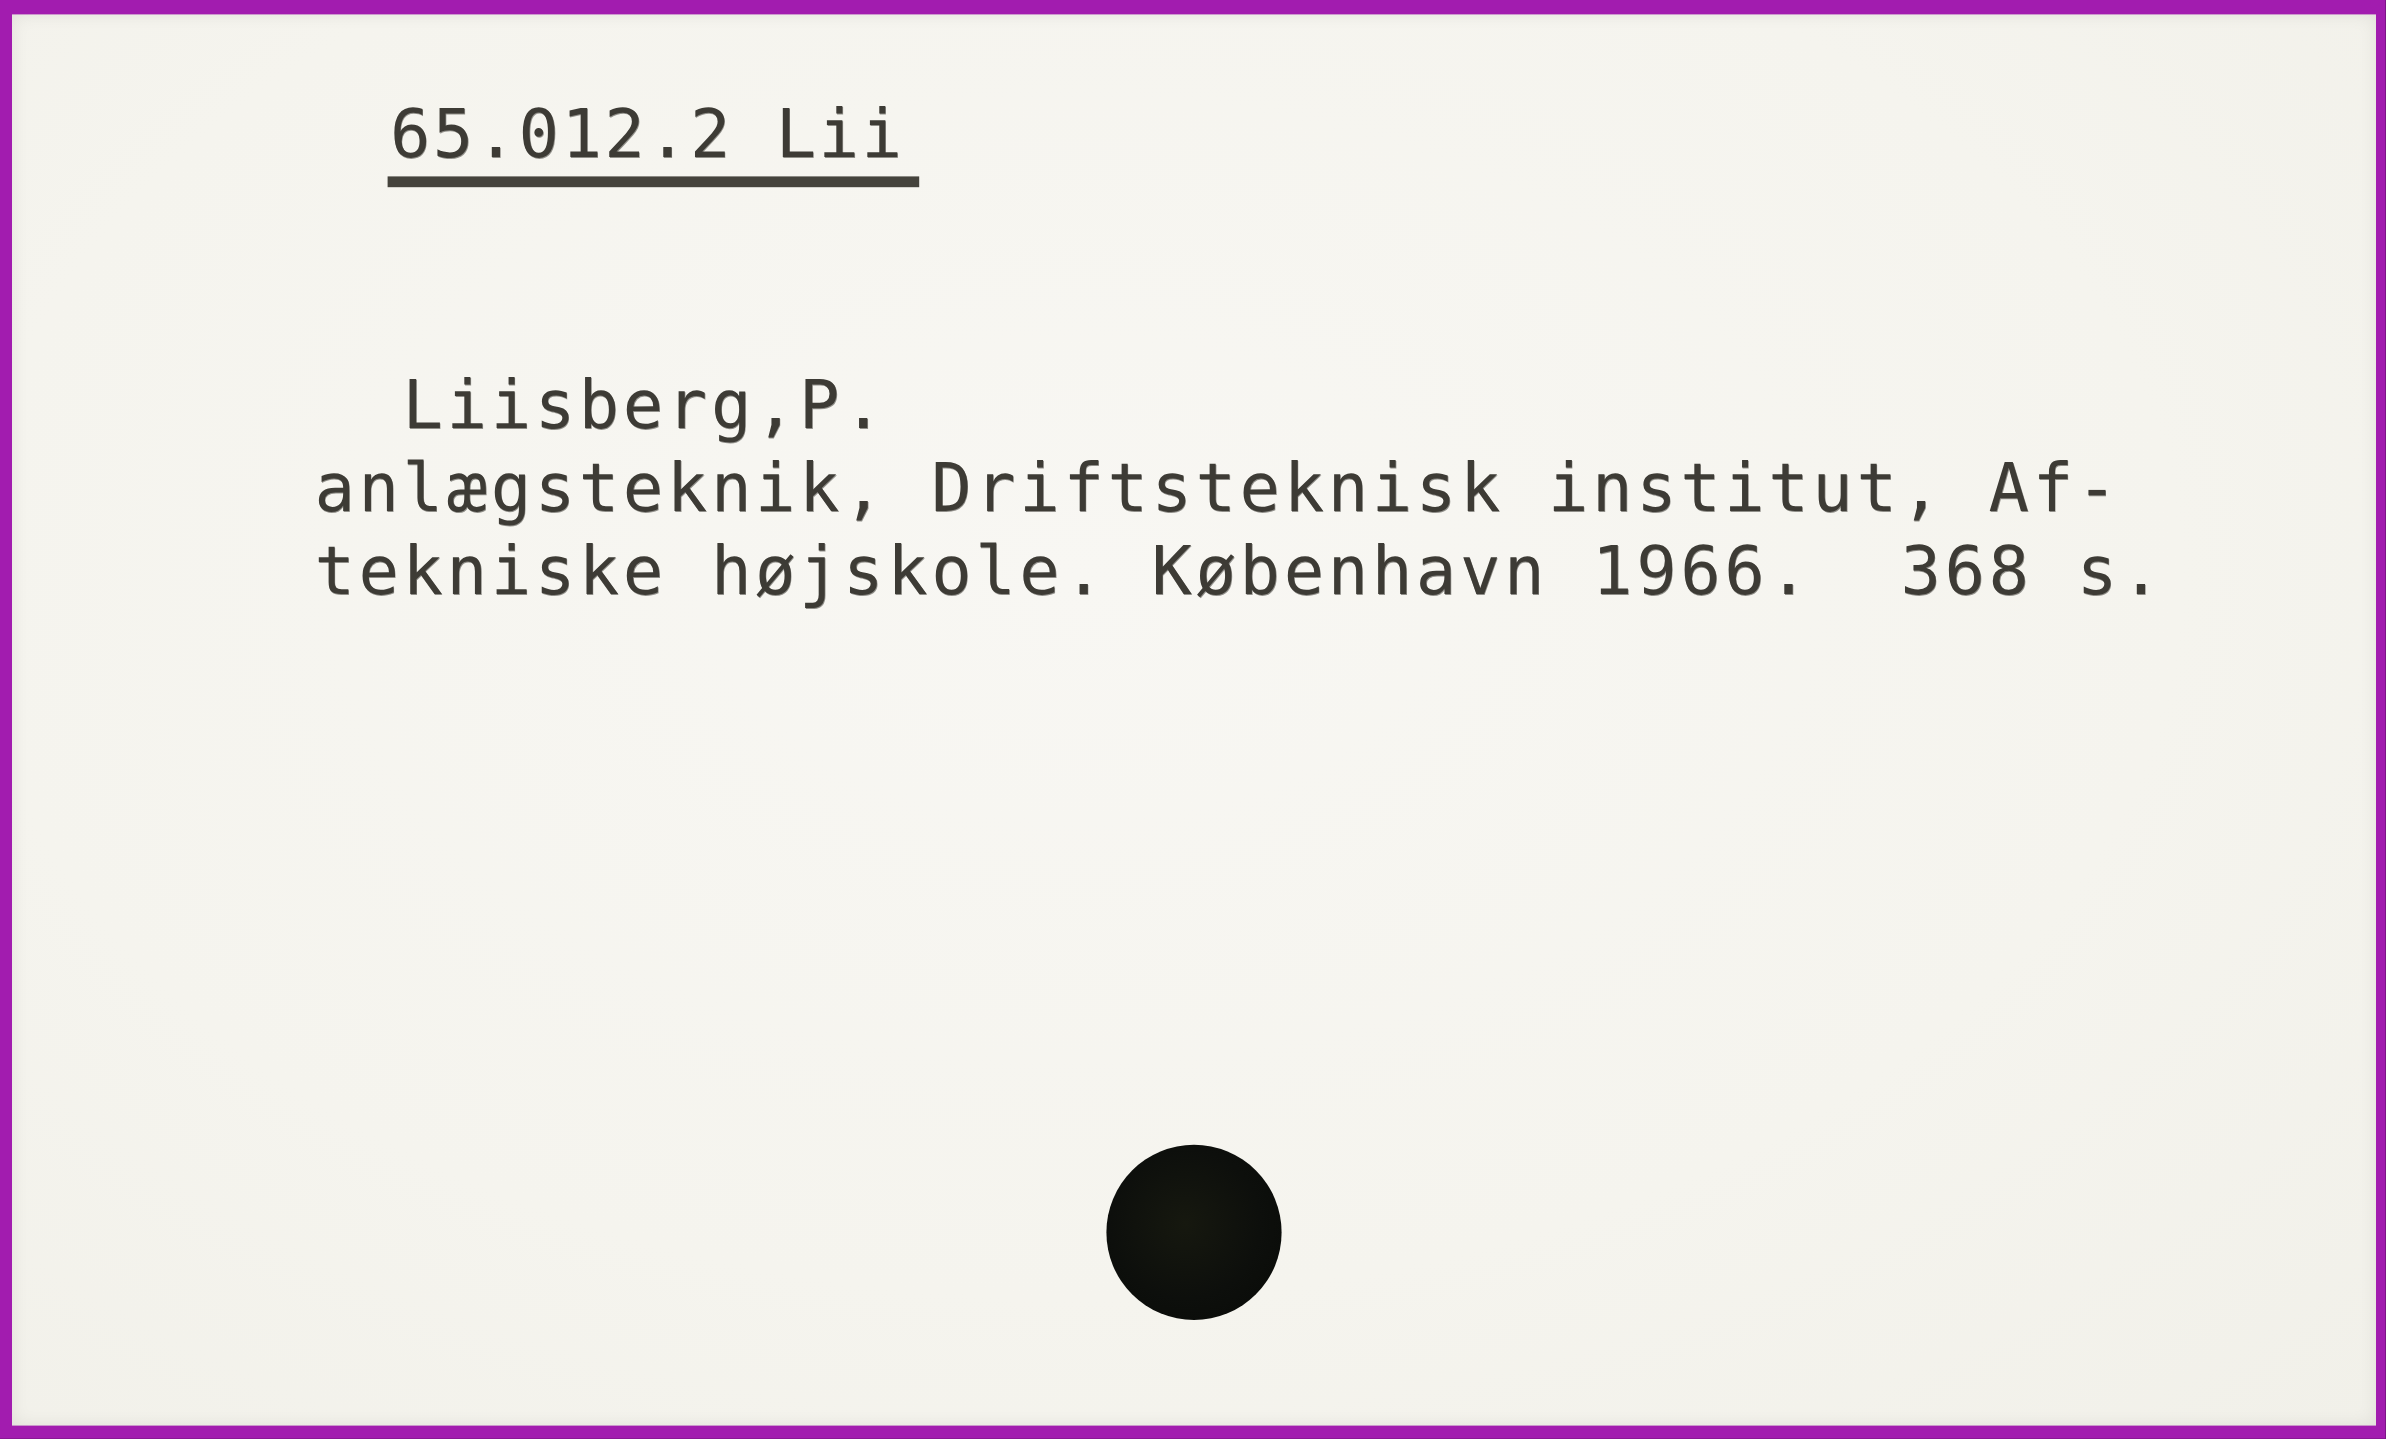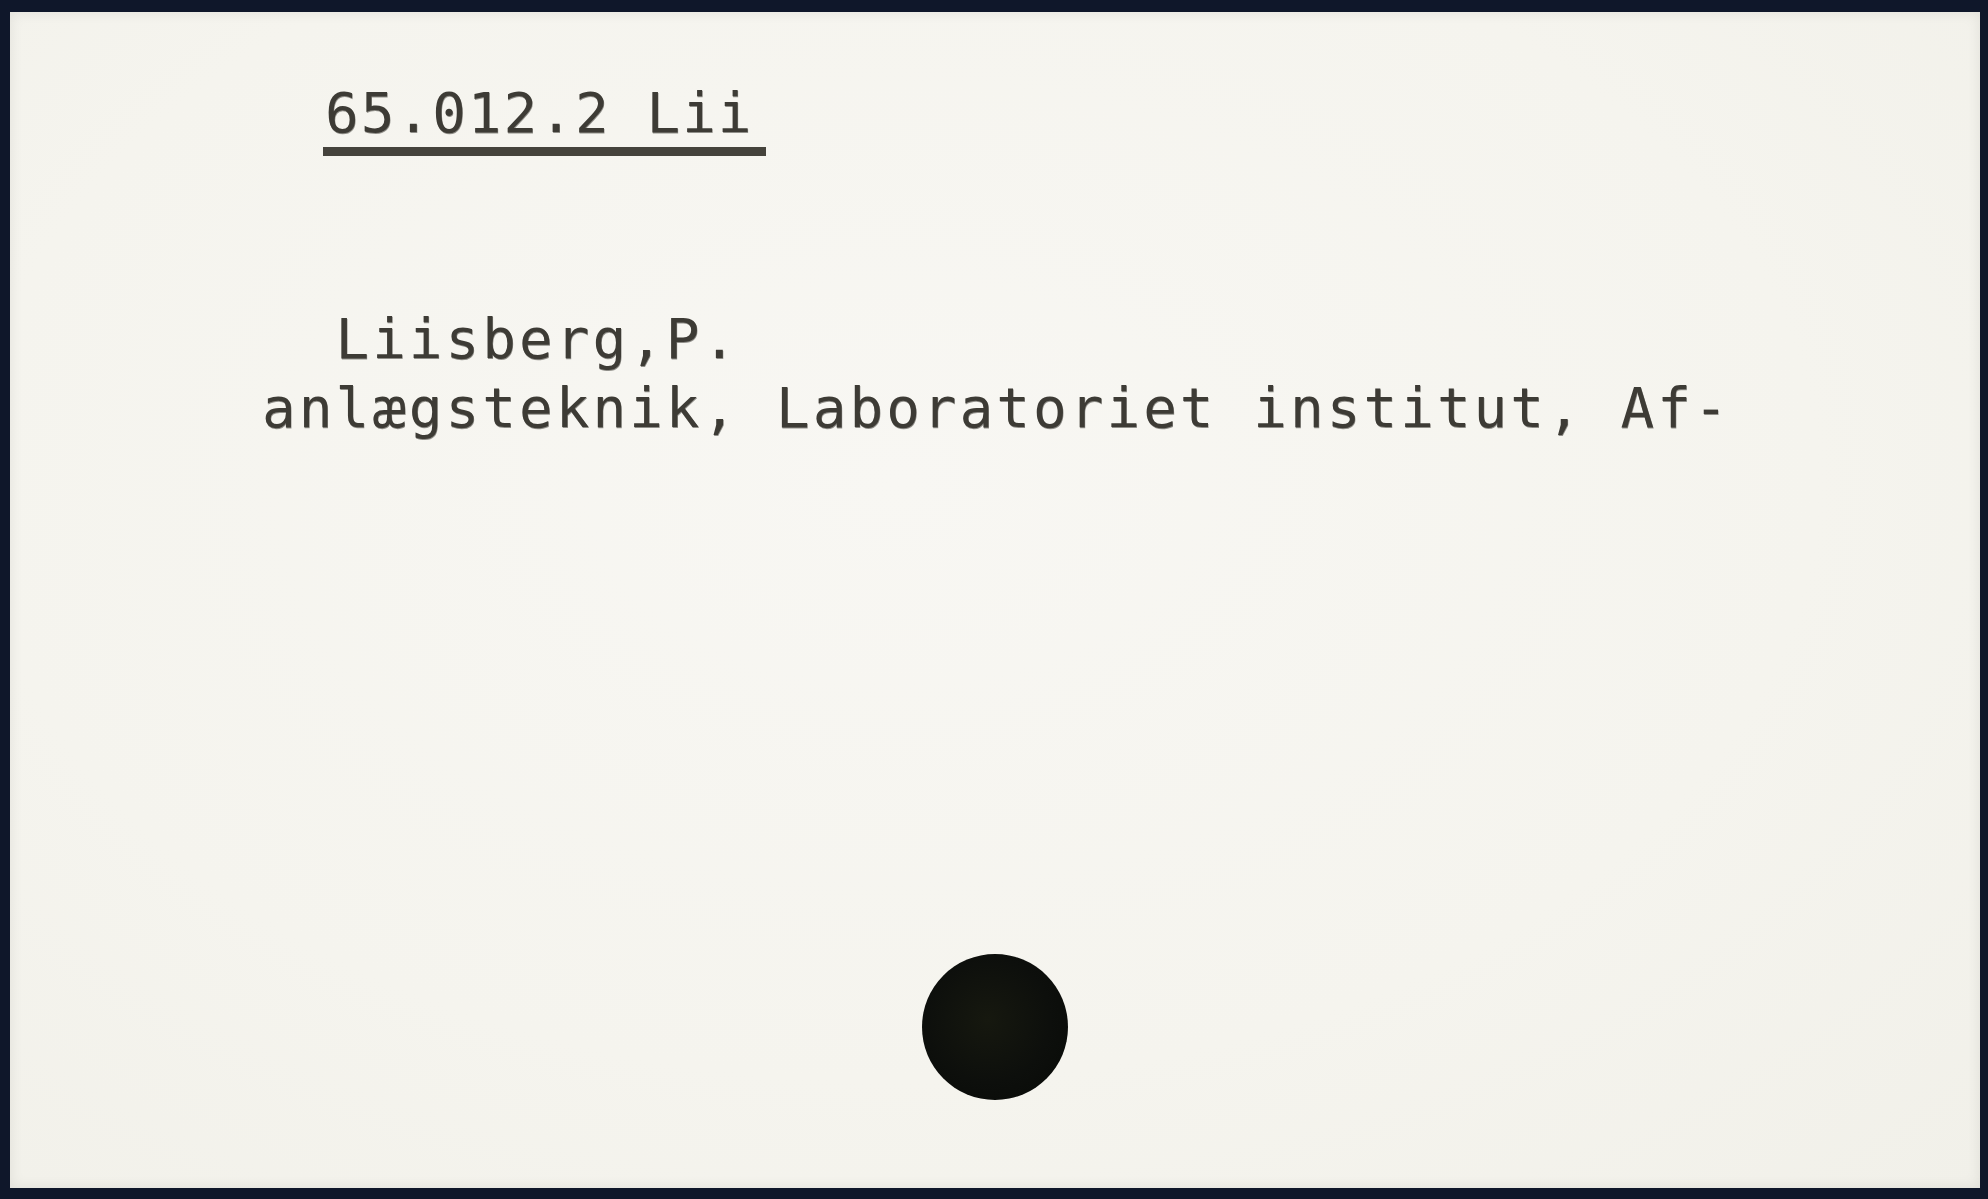--- a/index.html
+++ b/index.html
@@ -10,21 +10,21 @@
     width: 1988px;
     height: 1199px;
     background: #0a0a0a;
     overflow: hidden;
     position: relative;
     font-family: "DejaVu Sans Mono", "Liberation Mono", monospace;
   }
   .scan-frame {
     position: absolute;
     inset: 0;
-    background: #0f172a;
+    background: #a21caf;
   }
   .card {
     position: absolute;
     left: 10px;
     top: 12px;
     right: 8px;
     bottom: 11px;
     background: #f6f5f0;
     background: radial-gradient(ellipse at 45% 40%, #f8f7f3 0%, #f5f4ee 60%, #f1f0e9 100%);
     box-shadow: inset 0 0 14px rgba(0,0,0,0.08);
@@ -70,19 +70,20 @@
 </head>
 <body>
 
 <div class="scan-frame">
   <div class="card">
 
     <div class="classification">65.012.2 Lii</div>
 
     <div class="entry">
       <div class="entry-line">  Liisberg,P.</div>
-      <div class="entry-line">anlægsteknik, Laboratoriet institut, Af-</div>
+      <div class="entry-line">anlægsteknik, Driftsteknisk institut, Af-</div>
+      <div class="entry-line">tekniske højskole. København 1966.  368 s.</div>
     </div>
 
     <div class="hole-punch"></div>
 
   </div>
 </div>
 
 </body></html>

